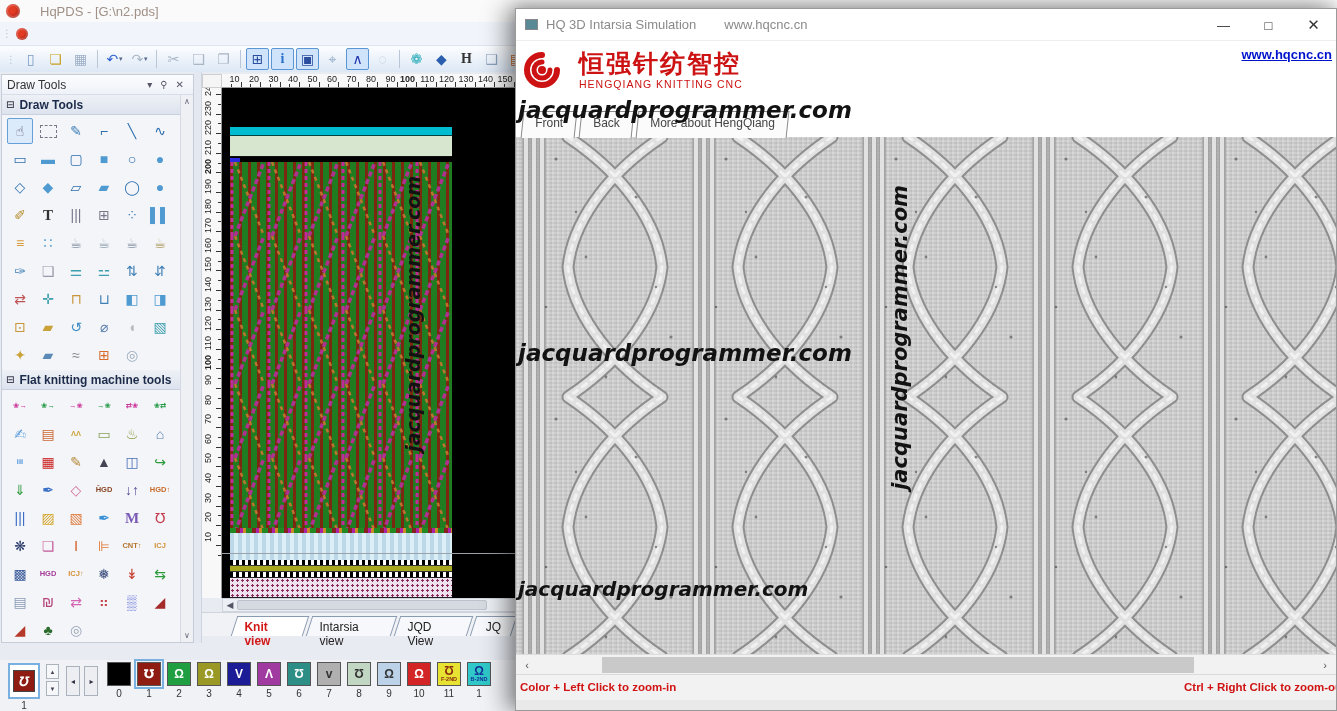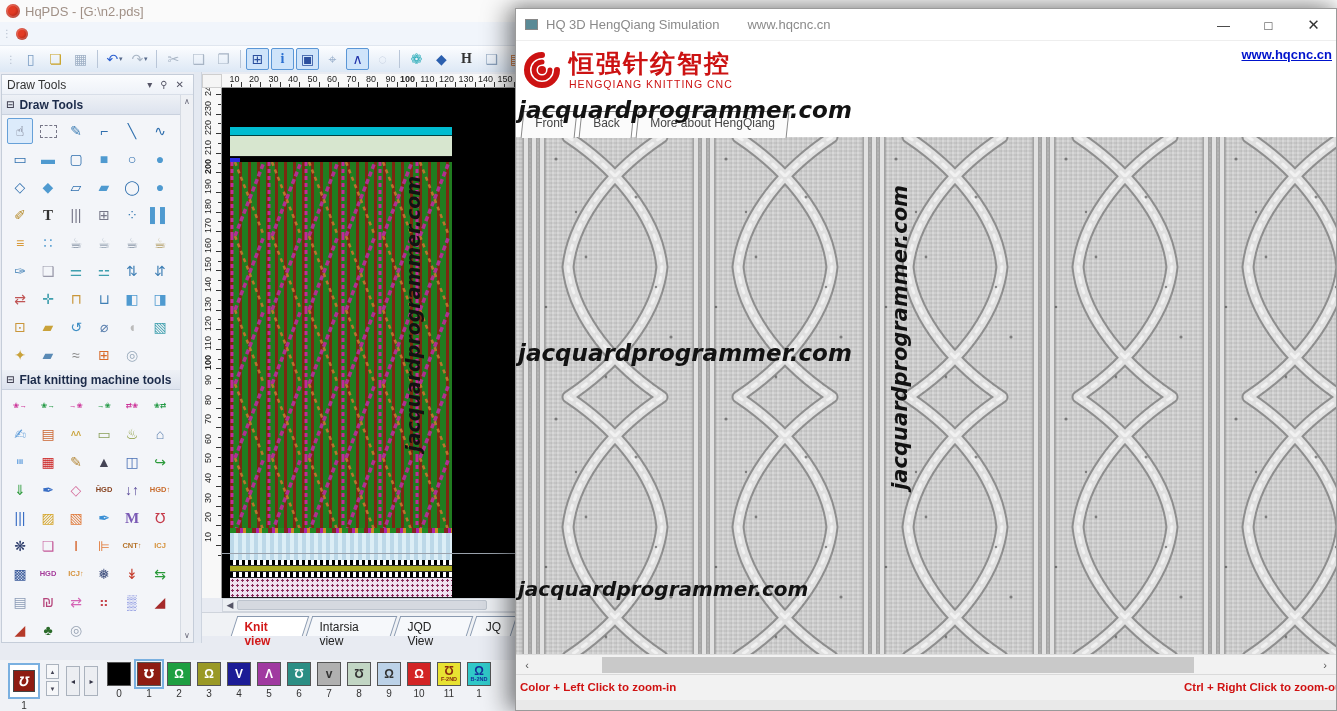--- a/index.html
+++ b/index.html
@@ -2,21 +2,21 @@
 <html><head>
 <meta charset="utf-8">
 <style>
   html,body{margin:0;padding:0;width:1337px;height:711px;overflow:hidden;
     font-family:"Liberation Sans","DejaVu Sans",sans-serif;background:#e8ebf2;}
   *{box-sizing:border-box;}
   .abs{position:absolute;}
   
   #app{position:absolute;inset:0;}
   .titlebar{position:absolute;left:0;top:0;width:1337px;height:22px;background:#fafafa;
-    display:flex;align-items:center;gap:5px;padding-left:6px;font-size:13px;color:#a09086;}
+    display:flex;align-items:center;gap:20px;padding-left:6px;font-size:13px;color:#a09086;}
   .appicon{width:14px;height:14px;border-radius:50%;
     background:radial-gradient(circle at 40% 40%, #e23b24 30%, #b02213 70%);box-shadow:inset 0 0 0 2px #fff3;}
   .menubar{position:absolute;left:0;top:22px;width:1337px;height:24px;background:#f1f5fb;
     display:flex;align-items:center;gap:2px;font-size:13px;color:#222;border-bottom:1px solid #e0e6ef;}
   .grip{color:#b8c2d0;font-size:10px;padding:0 2px;}
   .menu-item{padding:2px 9px;cursor:default;}
   .toolbar{position:absolute;left:0;top:46px;width:1337px;height:26px;
     background:linear-gradient(#fcfdff,#dde8f5);display:flex;align-items:center;padding-left:4px;}
   .tbtn{width:23px;height:22px;display:inline-flex;align-items:center;justify-content:center;
     font-size:14px;margin:0 1px;border:1px solid transparent;border-radius:2px;position:relative;}
@@ -125,21 +125,21 @@
   #simwin{position:absolute;left:515px;top:8px;width:822px;height:703px;background:#fff;
     border:1px solid #9a9a9a;box-shadow:-10px 0 22px rgba(0,0,0,.38),0 -4px 14px rgba(0,0,0,.18);overflow:hidden;}
   .rw-title{position:absolute;left:0;top:0;width:100%;height:32px;background:#fff;
     display:flex;align-items:center;font-size:13px;color:#8a8a8a;border-bottom:1px solid #eee;}
   .rw-title .wicon{width:13px;height:11px;background:#5a8a96;border:1px solid #888;margin:0 8px 0 9px;}
   .rw-title .url{margin-left:28px;}
   .rw-ctrls{position:absolute;right:0;top:0;height:32px;display:flex;}
   .rw-ctrls span{width:45px;height:32px;display:flex;align-items:center;justify-content:center;
     color:#333;font-size:13px;}
   .rw-head{position:absolute;left:0;top:32px;width:100%;height:78px;background:#fff;}
-  .logo{position:absolute;left:3px;top:6px;display:flex;align-items:center;gap:4px;}
+  .logo{position:absolute;left:3px;top:6px;display:flex;align-items:center;gap:14px;}
   .logo svg{display:block;}
   .logo-cn{font-size:25px;font-weight:bold;color:#cc1212;letter-spacing:2px;line-height:1;}
   .logo-en{font-size:10.5px;font-weight:normal;color:#cc1212;letter-spacing:1px;margin-top:2px;}
   .rw-link{position:absolute;right:4px;top:6px;font-size:13px;font-weight:bold;color:#0013cc;
     text-decoration:underline;}
   .rw-tabs{position:absolute;left:6px;top:102px;height:27px;display:flex;gap:4px;z-index:2;}
   .rtab{border:1px solid #8a8a8a;border-bottom:none;background:#fbfbfb;color:#444;font-size:12px;
     padding:4px 12px 0;transform:skewX(-6deg);}
   .rtab>span{display:inline-block;transform:skewX(6deg);}
   .rw-knit{position:absolute;left:0;top:128px;width:100%;height:519px;overflow:hidden;
@@ -863,21 +863,21 @@
           </span>
           <label>1</label>
         </div>
     </div>
   </div>
 </div>
 
 <div id="simwin">
   <div class="rw-title">
     <span class="wicon"></span>
-    <span>HQ 3D HengQiang Simulation</span>
+    <span>HQ 3D Intarsia Simulation</span>
     <span class="url">www.hqcnc.cn</span>
     <div class="rw-ctrls">
       <span>—</span>
       <span>□</span>
       <span style="font-size:15px;">✕</span>
     </div>
   </div>
 
   <div class="rw-head">
     <div class="logo">

